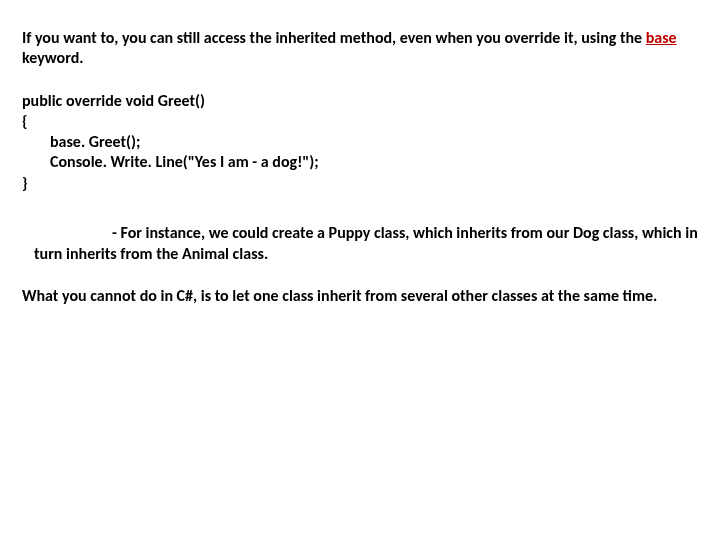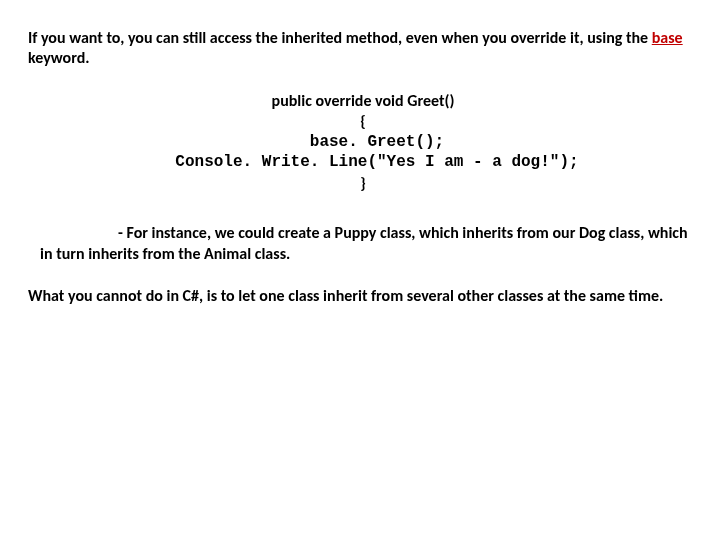--- a/index.html
+++ b/index.html
@@ -5,21 +5,21 @@
   html, body {
     margin: 0;
     padding: 0;
     width: 720px;
     height: 540px;
     background: #ffffff;
     font-family: Calibri, "Segoe UI", Arial, sans-serif;
     color: #000000;
   }
   .page {
-    padding: 28px 22px 0 28px;
+    padding: 28px 22px 0 22px;
     box-sizing: border-box;
     font-size: 16px;
     font-weight: bold;
     line-height: 1.28;
   }
   .para {
     margin-bottom: 22px;
   }
   .para-tight {
     margin-bottom: 4px;
@@ -30,22 +30,22 @@
   }
   .indent-lead {
     display: inline-block;
     width: 78px;
   }
   .red { color: #c00000; }
   .u { text-decoration: underline; }
   .codeblock {
     margin-bottom: 30px;
   }
-  .codeblock .line { white-space: pre; text-align: center; }
-  .codeblock .in1 { padding-left: 28px; font-family: Liberation Mono, monospace; }
+  .codeblock .line { white-space: pre; }
+  .codeblock .in1 { padding-left: 28px; }
 </style>
 </head>
 <body>
 
 <div class="page">
 
   <div class="para">
     <span>If you want to, you can still access the inherited method, even when you override it, using the </span><span class="red u">base</span><span> keyword.</span>
   </div>
 

